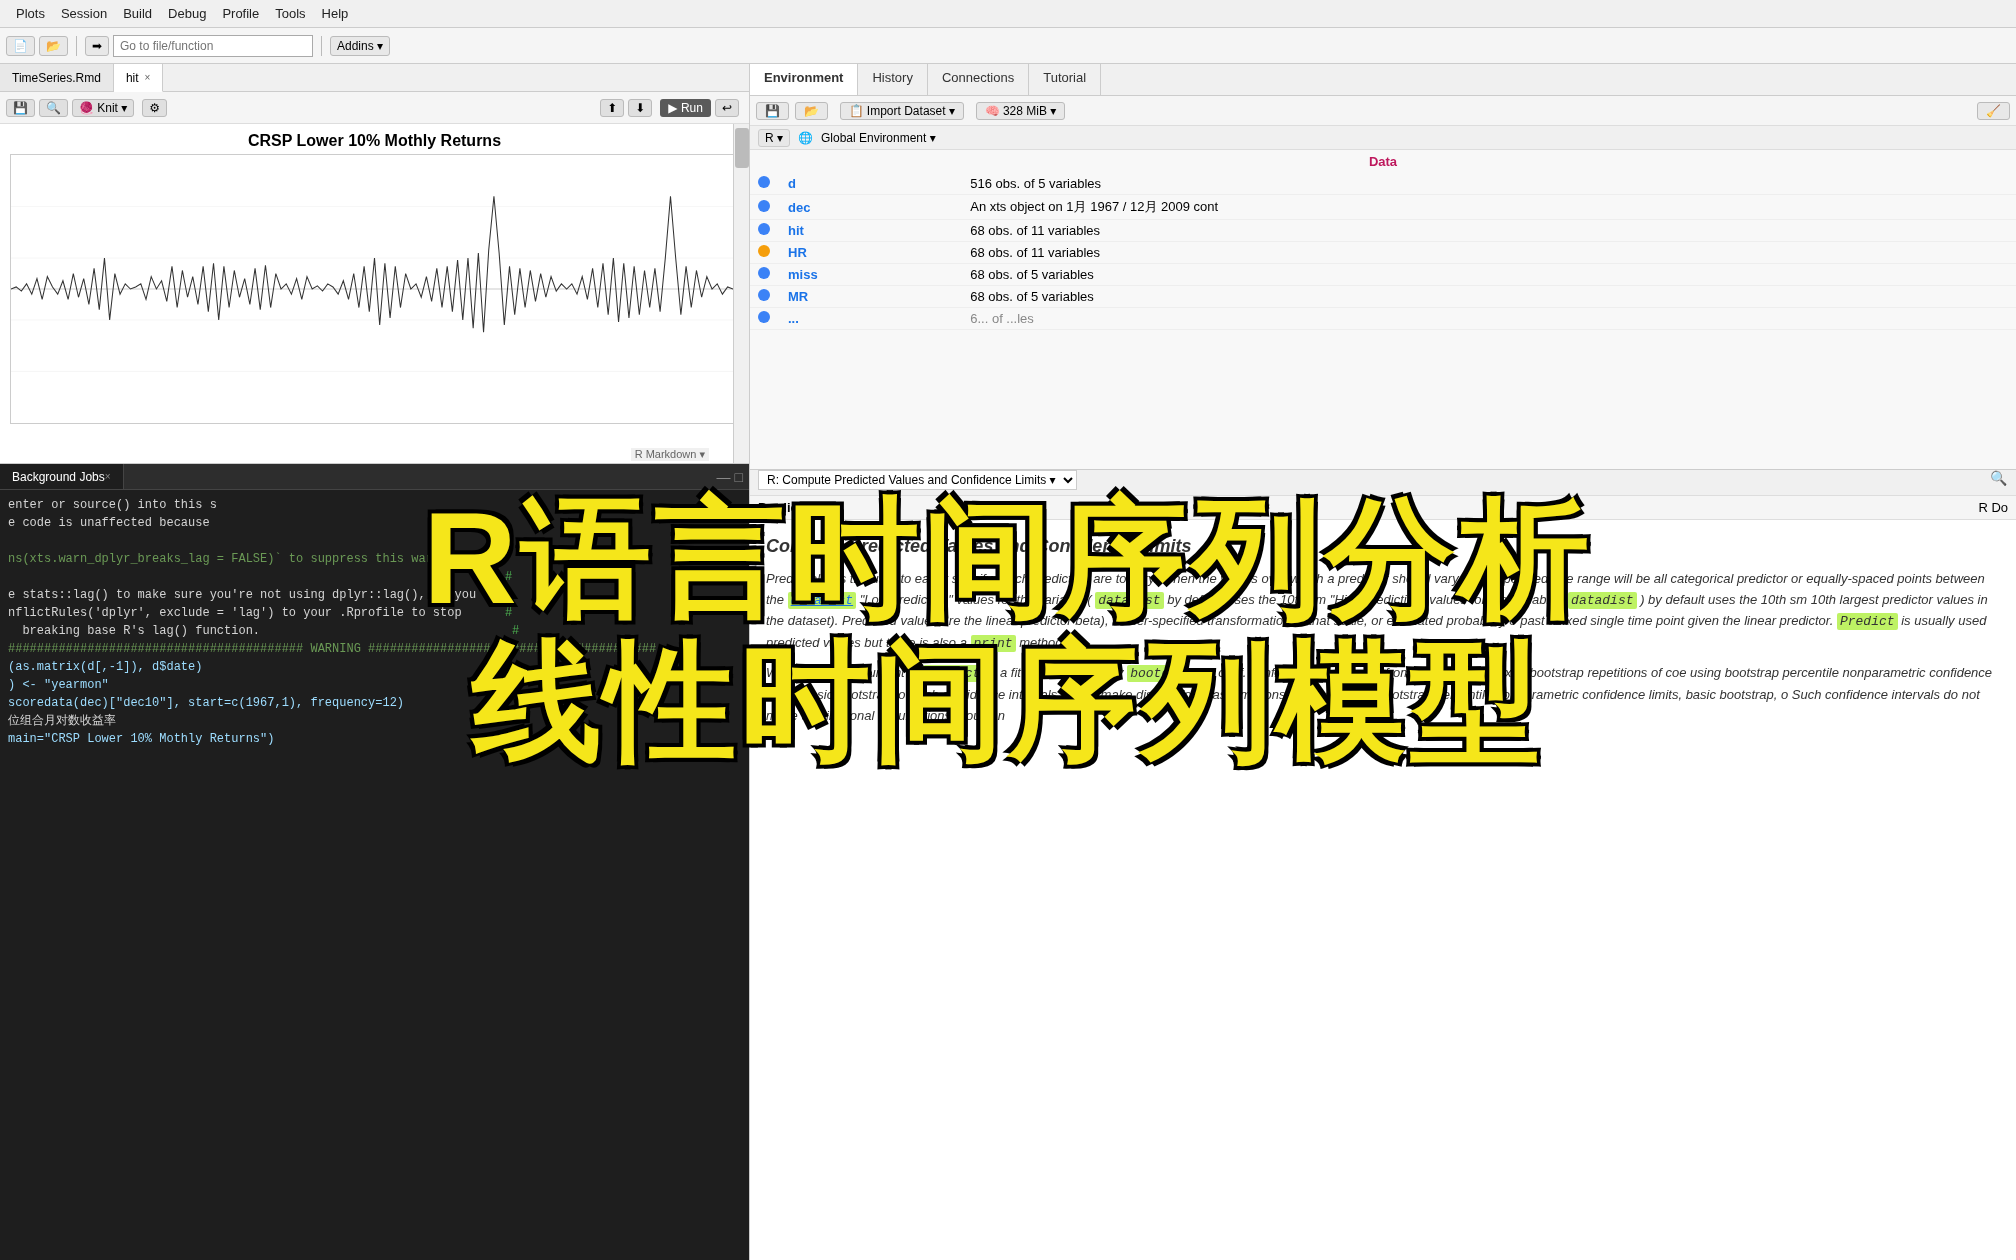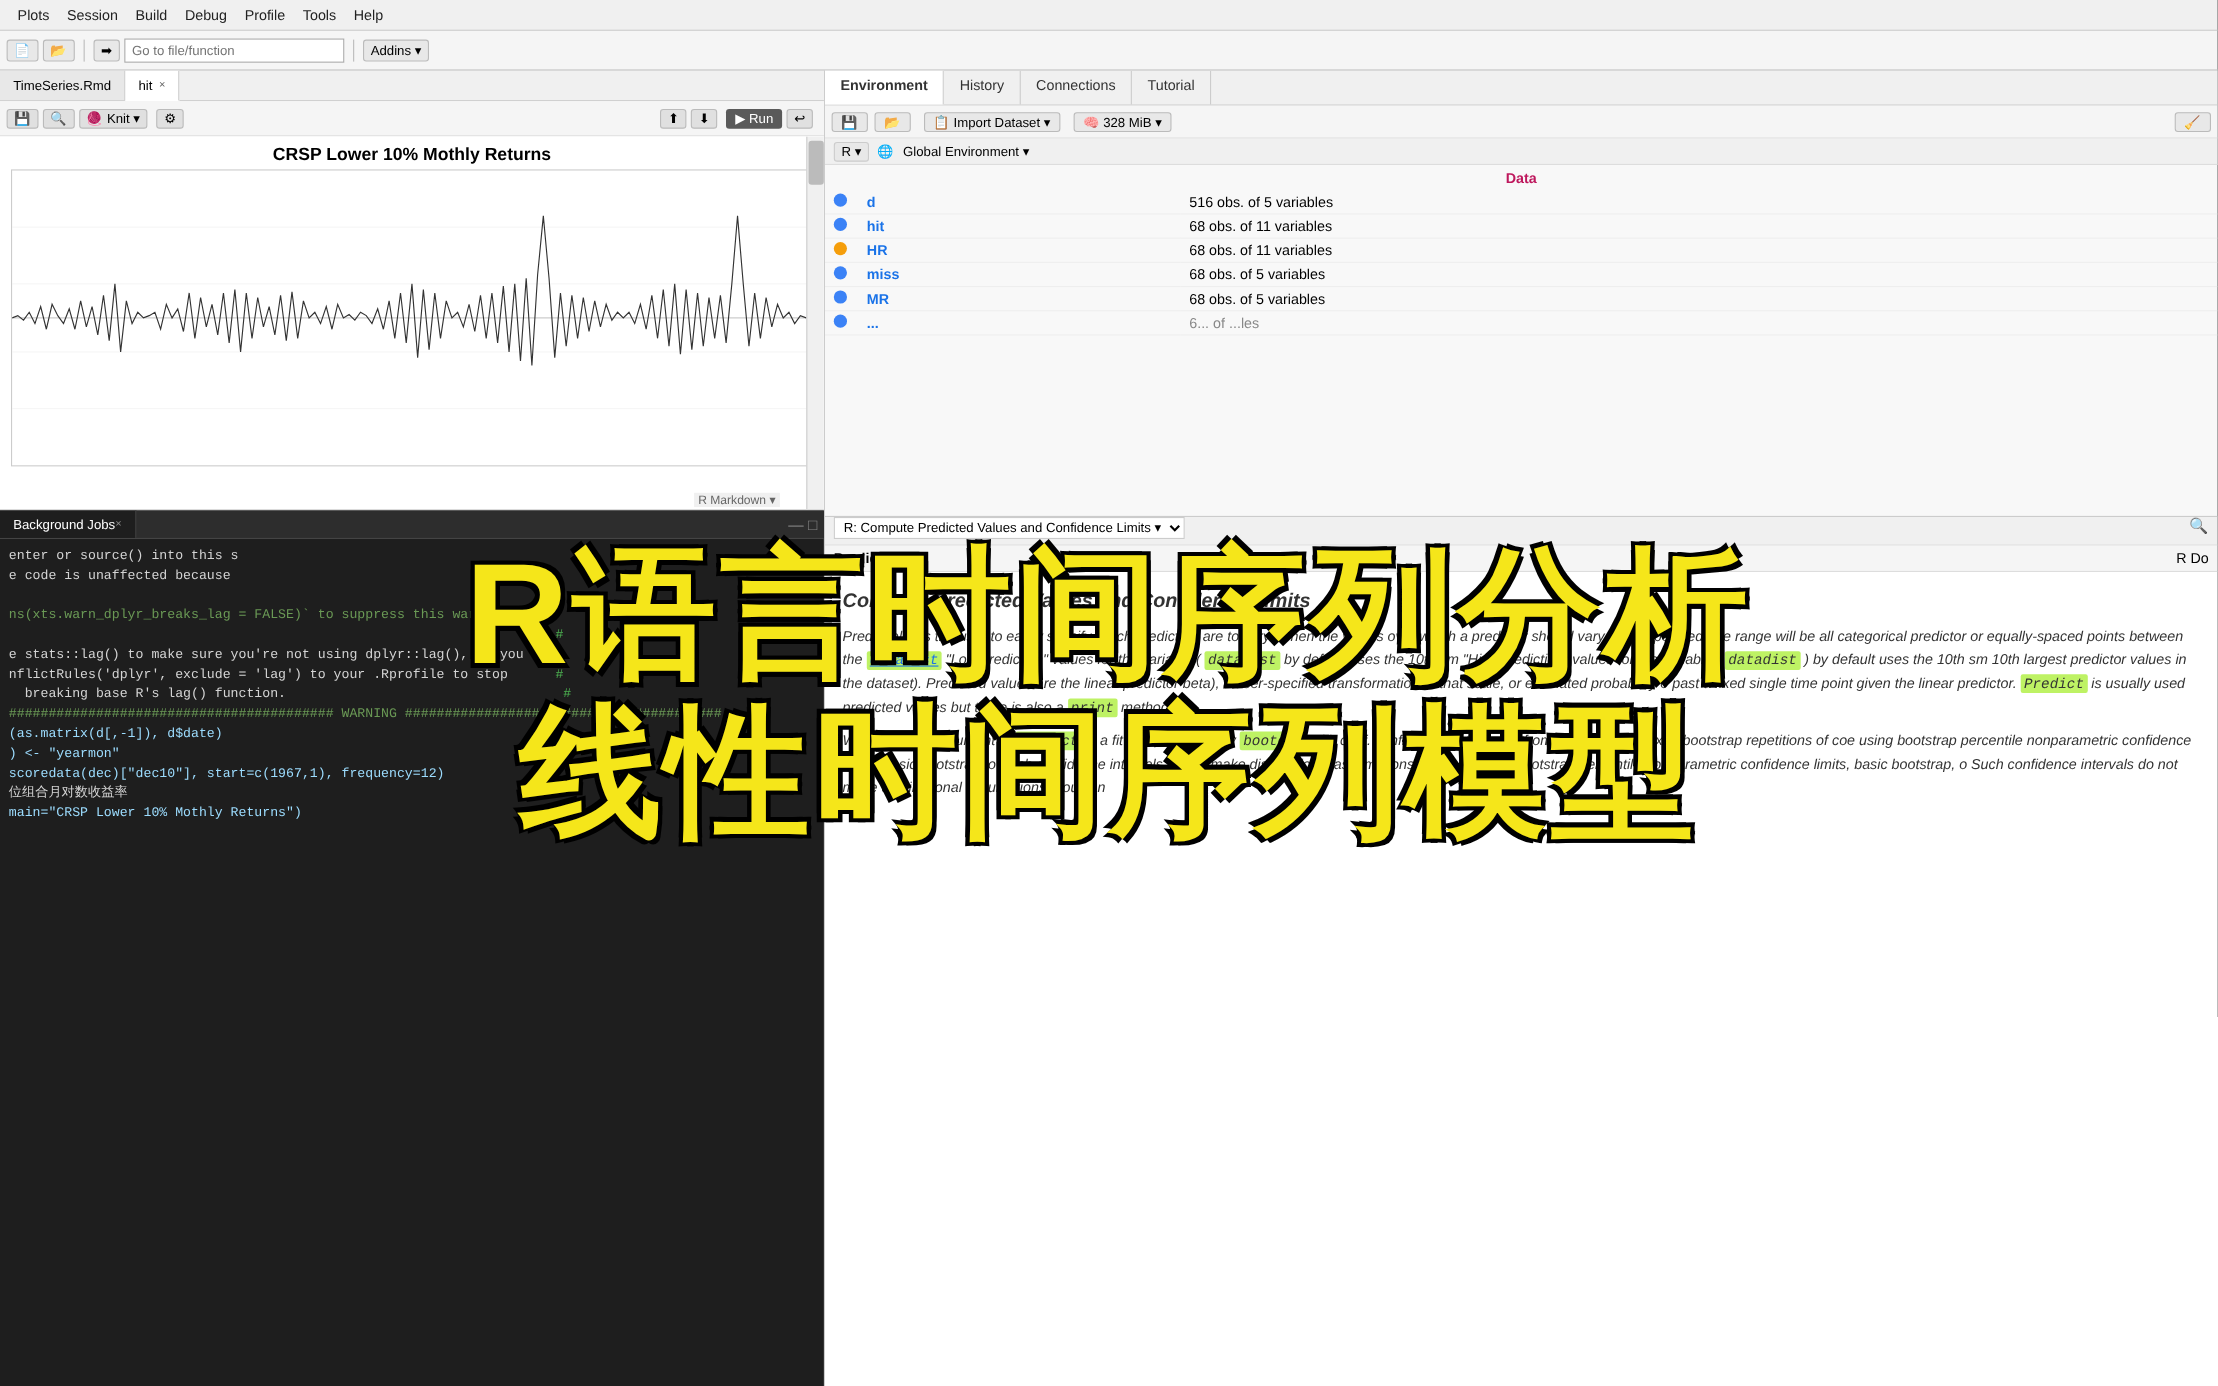--- a/index.html
+++ b/index.html
@@ -550,20 +550,25 @@
     </div>
 
     <div id="env-data-section">
       <div id="data-section">Data</div>
       <table id="data-table">
         <tbody>
             <tr>
           <td><span class="data-circle circle-blue"></span></td>
           <td class="var-name">d</td>
           <td>516 obs. of 5 variables</td>
+        </tr>
+        <tr>
+          <td><span class="data-circle circle-blue"></span></td>
+          <td class="var-name">dec</td>
+          <td>An xts object on 1月 1967 / 12月 2009 cont</td>
         </tr>
         <tr>
           <td><span class="data-circle circle-blue"></span></td>
           <td class="var-name">hit</td>
           <td>68 obs. of 11 variables</td>
         </tr>
         <tr>
           <td><span class="data-circle circle-orange"></span></td>
           <td class="var-name">HR</td>
           <td>68 obs. of 11 variables</td>

